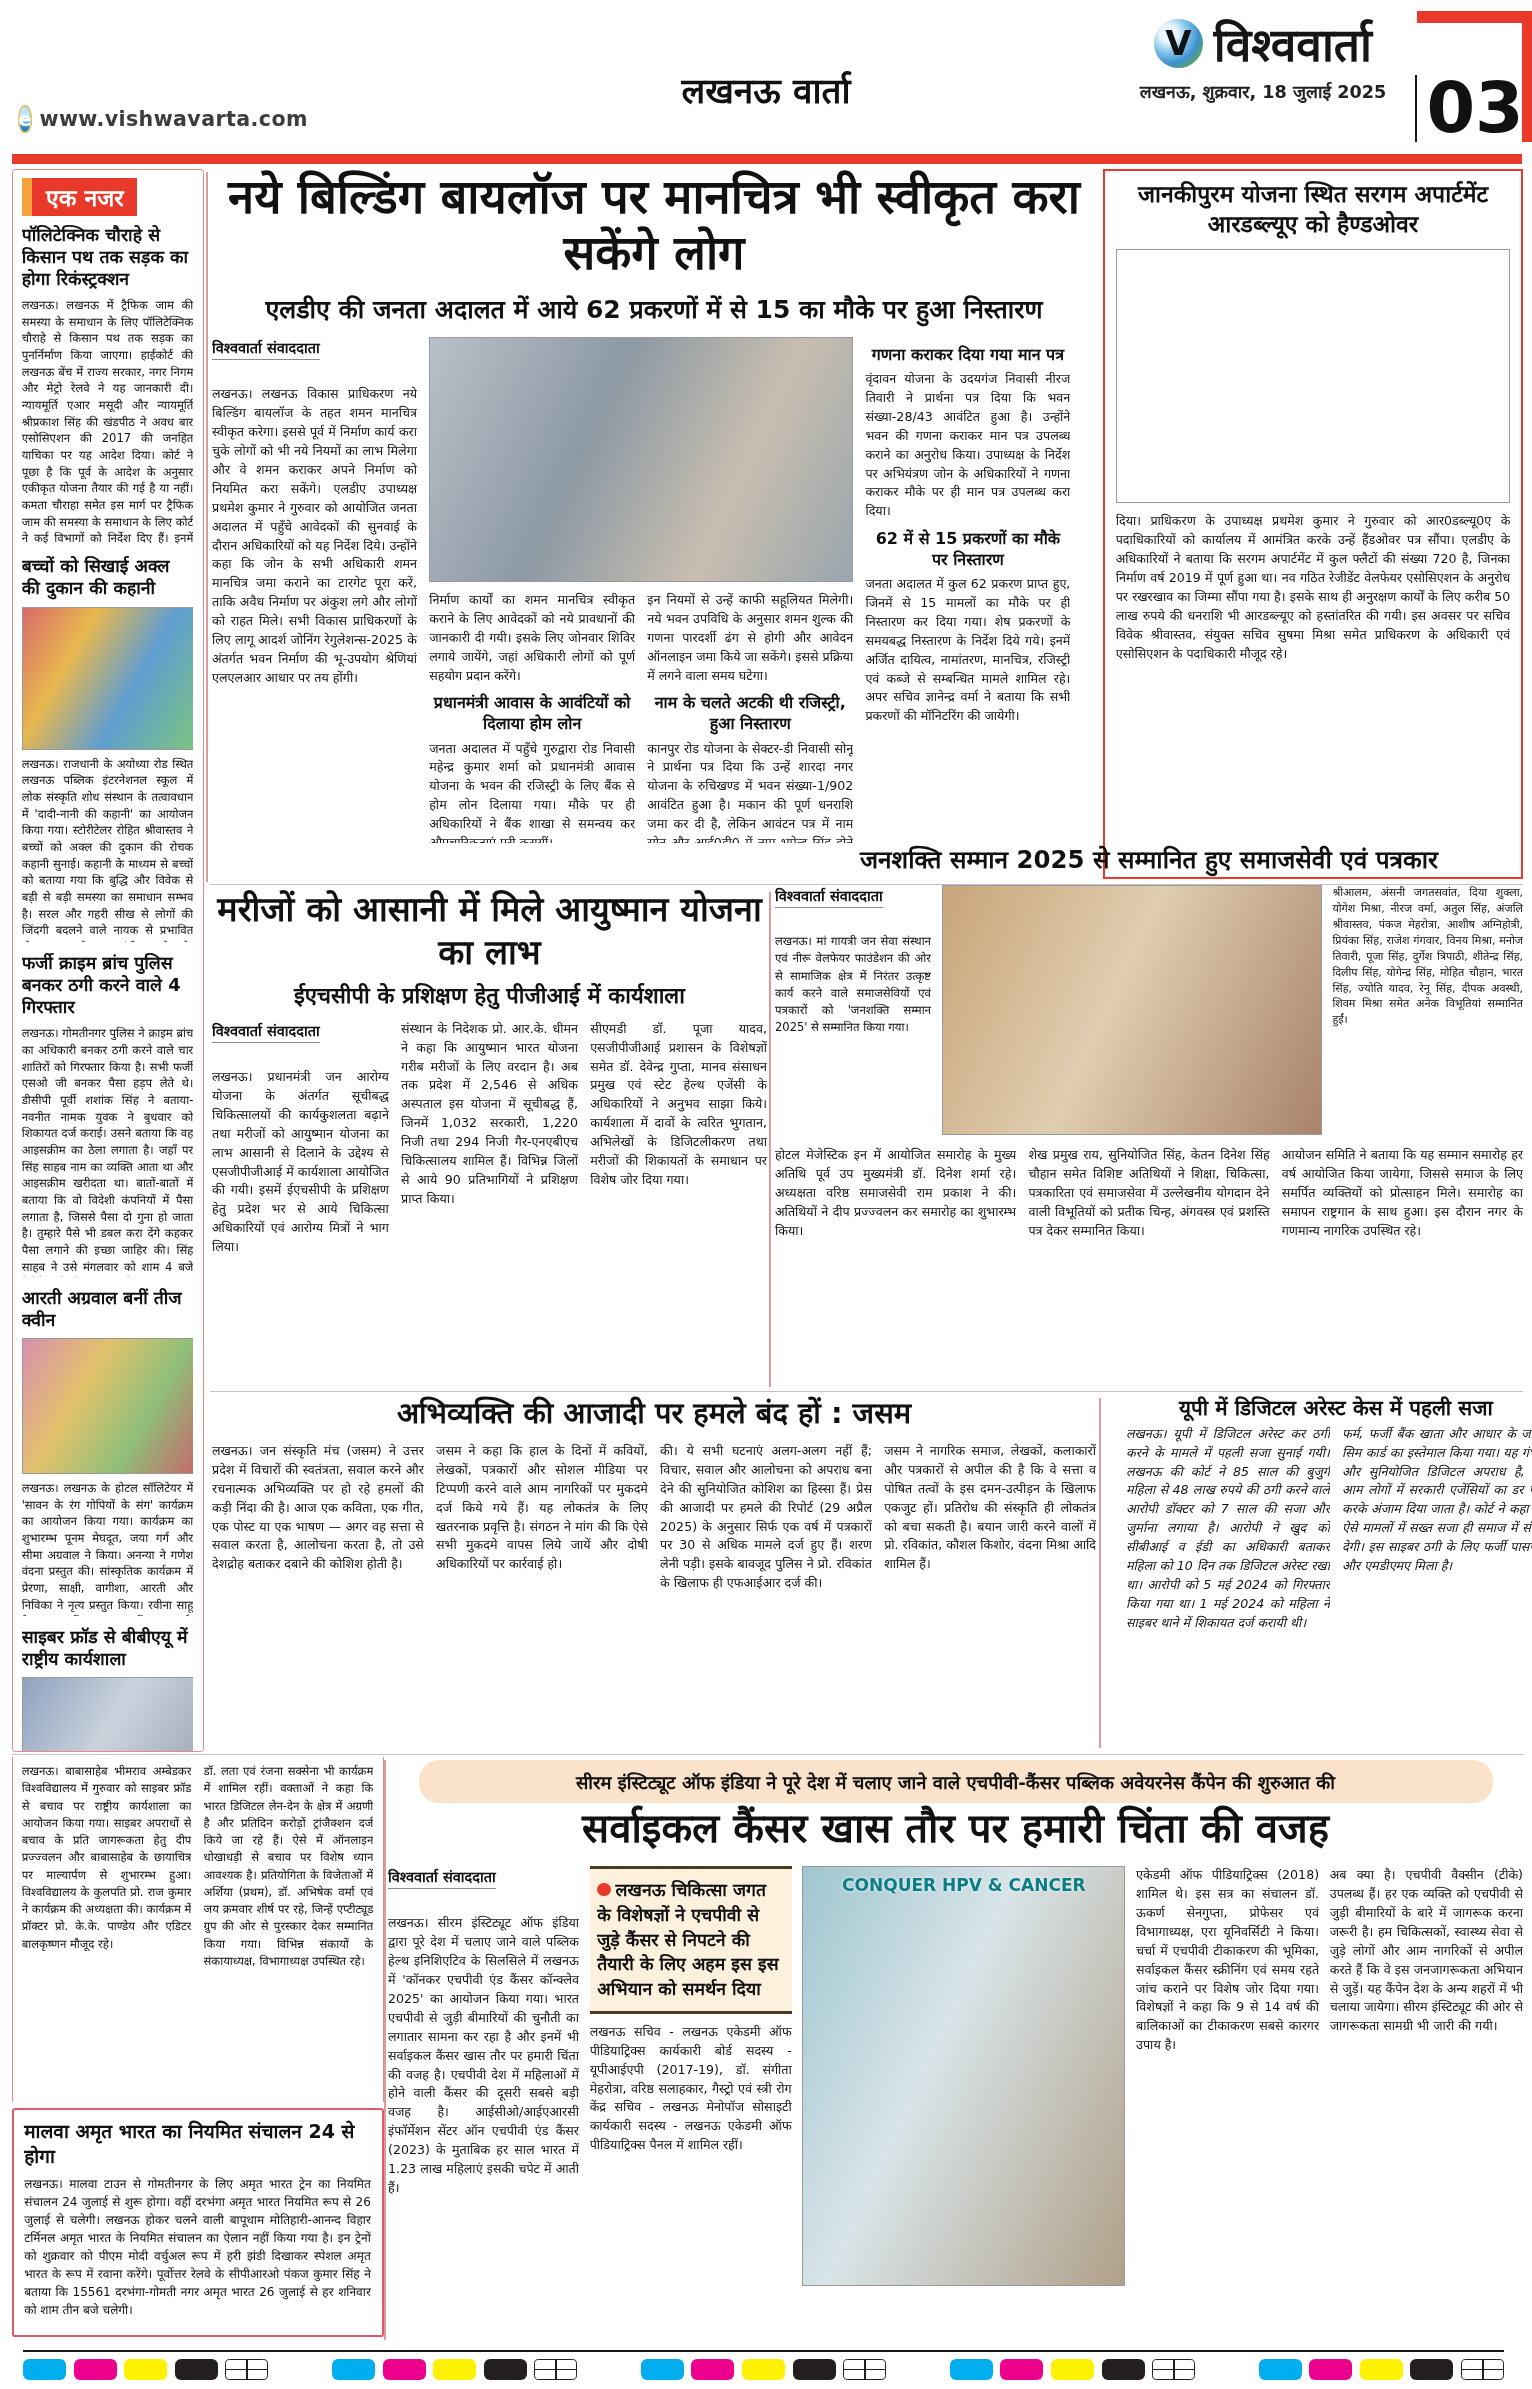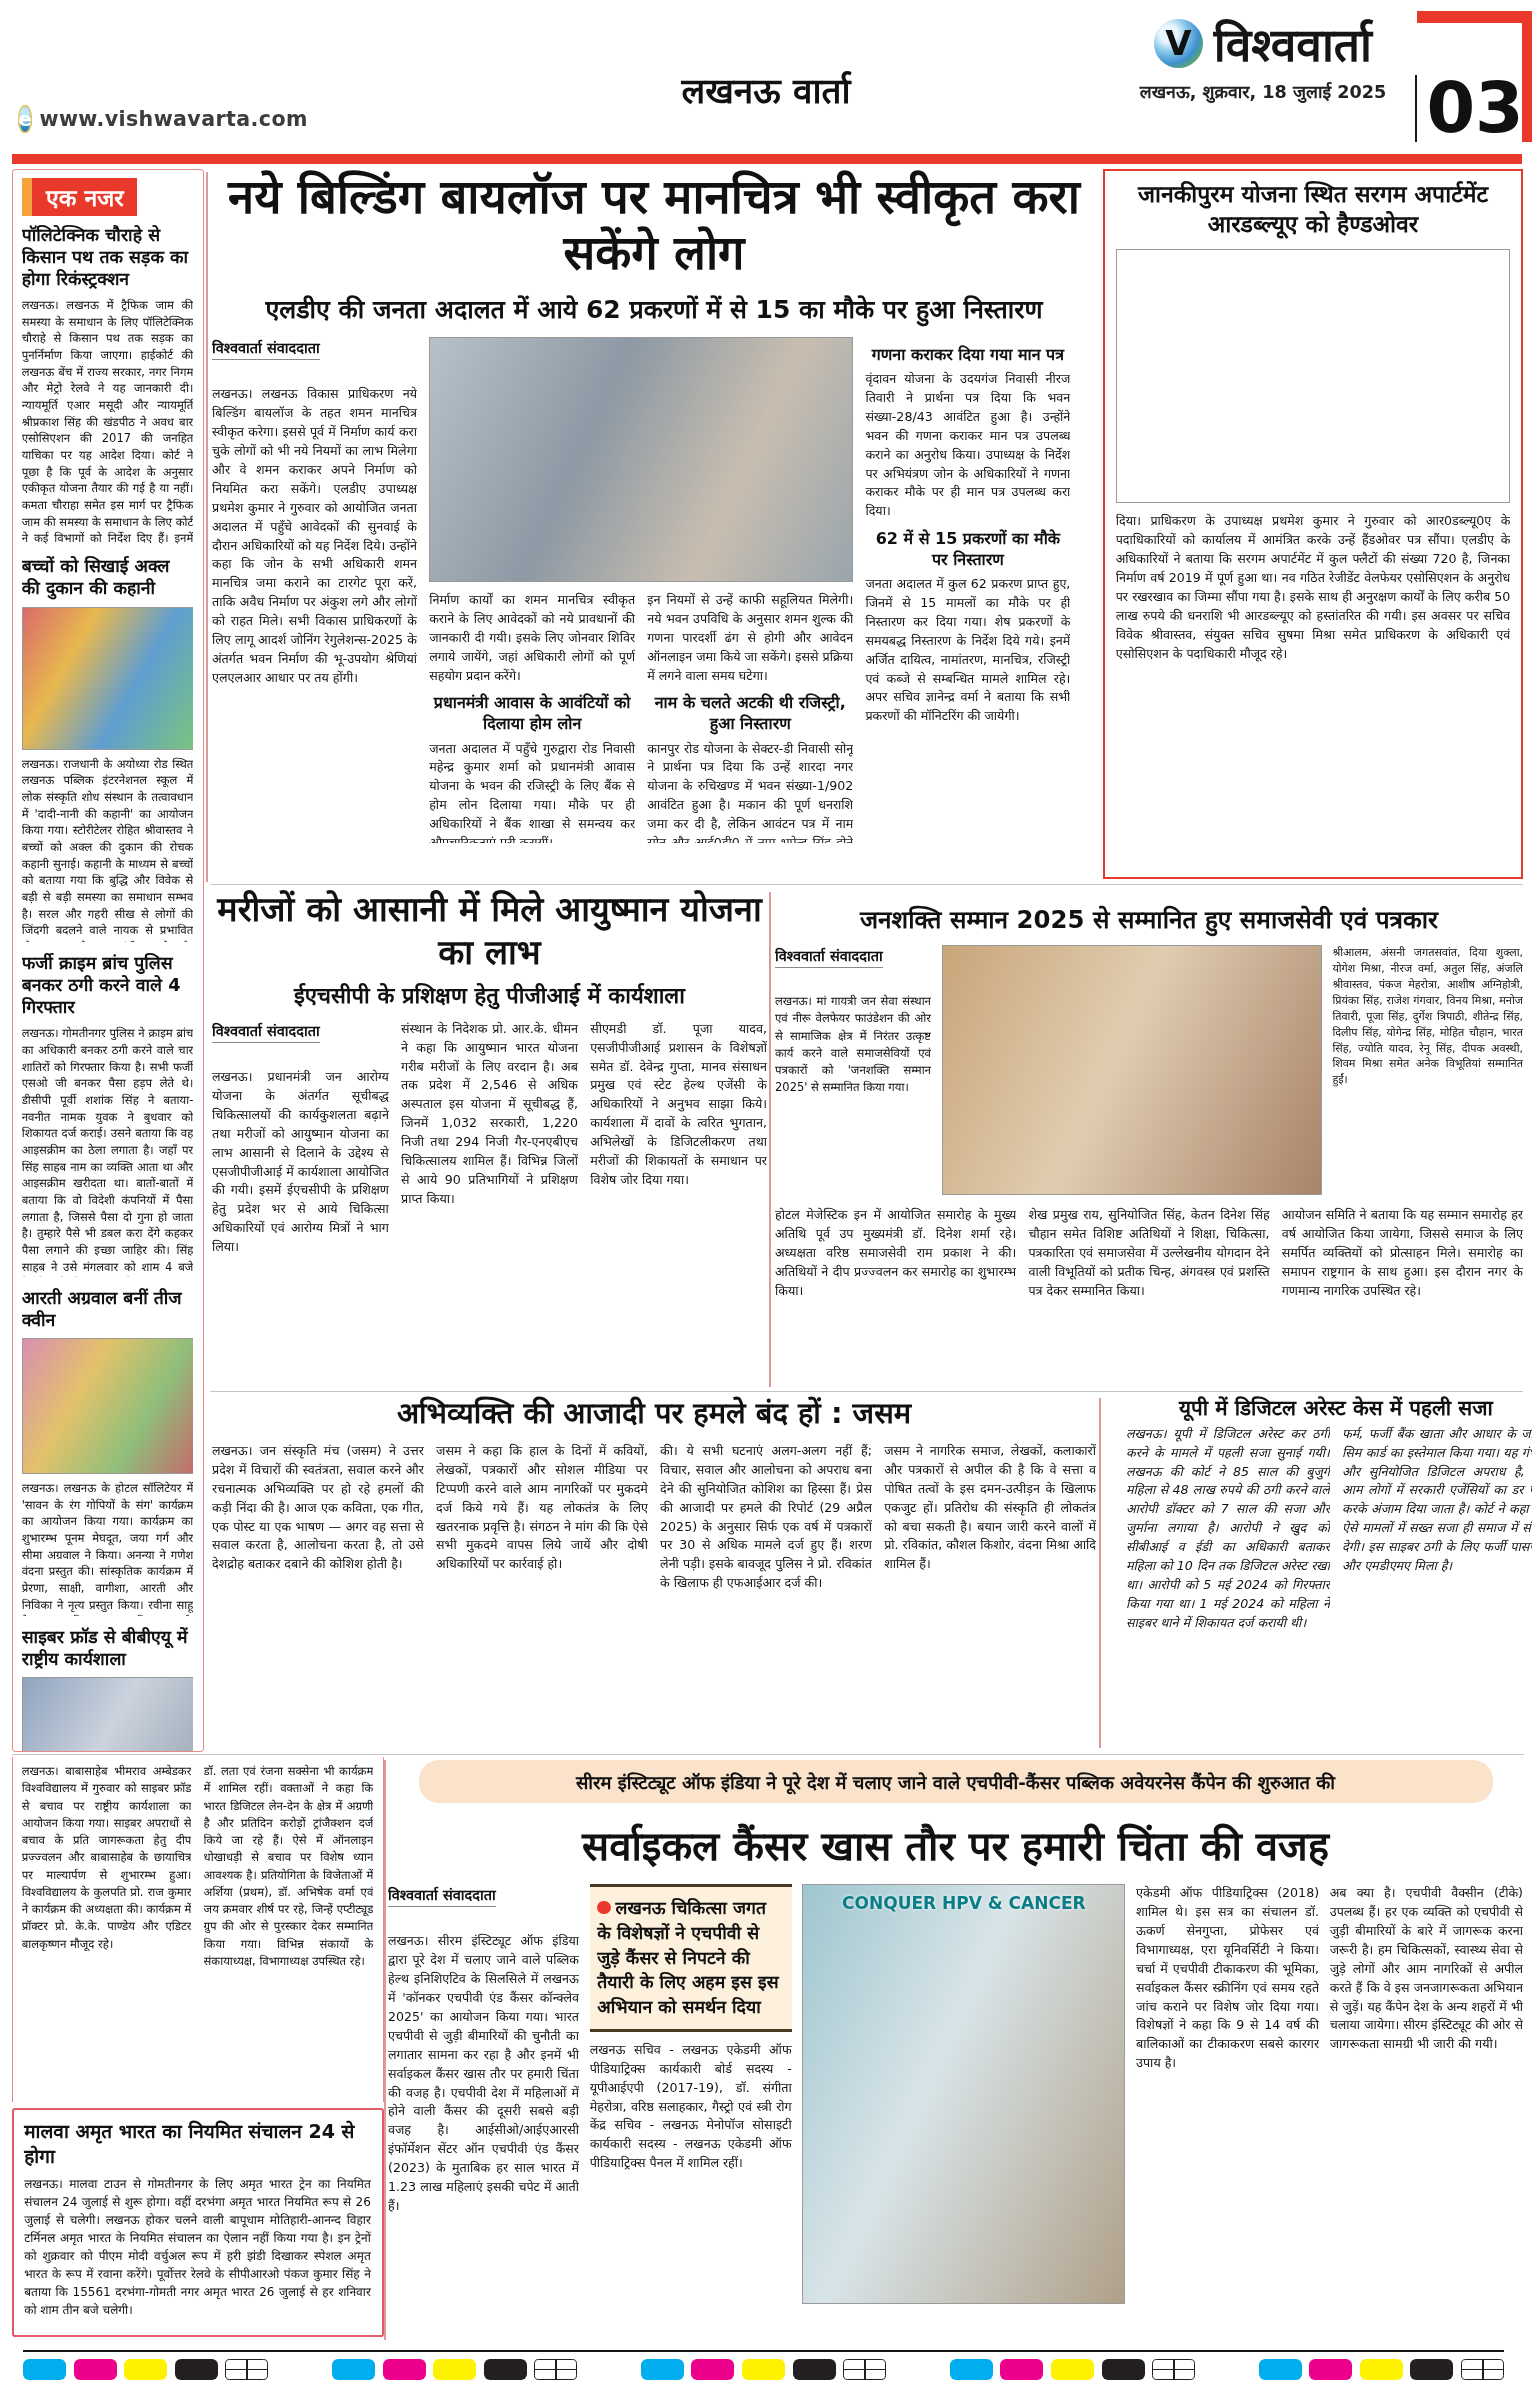--- a/index.html
+++ b/index.html
@@ -67,21 +67,21 @@
   .sargam-h{font-size:23px;font-weight:800;text-align:center;line-height:1.3;}
   .sargam-row{display:flex;gap:9.2px;margin-top:9.2px;}
   .sargam-side{width:107px;font-size:13px;line-height:1.5;flex:0 0 auto;}
   .sargam-row .photo{flex:1;height:252px;}
   .sargam-body{margin-top:9.2px;height:290px;overflow:hidden;}
   
   .ayushman{position:absolute;left:212px;top:888px;width:555px;height:500px;overflow:hidden;}
   .ay-h{font-size:34px;font-weight:800;text-align:center;line-height:1.25;}
   .ay-sub{font-size:22px;font-weight:bold;text-align:center;margin-top:6.1px;}
   .ay-cols{margin-top:10.7px;height:328px;}
-  .janshakti{position:absolute;left:775px;top:904px;width:748px;height:500px;overflow:hidden;}
+  .janshakti{position:absolute;left:775px;top:844px;width:748px;height:500px;overflow:hidden;}
   .js-h{font-size:24.4px;font-weight:800;text-align:center;line-height:1.3;}
   .js-row1{display:flex;gap:10.7px;margin-top:9.2px;height:252px;}
   .js-c1{width:156px;flex:0 0 auto;overflow:hidden;}
   .js-row1 .photo{width:378px;flex:0 0 auto;height:248px;}
   .js-names{flex:1;overflow:hidden;font-size:11px;line-height:1.45;text-align:justify;}
   .js-row2{margin-top:9.2px;height:183px;}
   
   .jasam{position:absolute;left:212px;top:1395px;width:884px;height:353px;overflow:hidden;}
   .jm-h{font-size:29px;font-weight:800;text-align:center;line-height:1.25;}
   .jm-cols{margin-top:10.7px;height:290px;}
@@ -92,21 +92,21 @@
   .bbau{position:absolute;left:11.5px;top:1757px;width:372px;height:345px;border-left:1.5px solid #e88a8a;border-right:1.5px solid #e88a8a;
         box-sizing:border-box;padding:6.1px 9.2px;overflow:hidden;}
   .bbau .body-txt{font-size:11.5px;}
   .malwa{position:absolute;left:11.5px;top:2108px;width:372px;height:229px;border:2.3px solid #e05a6a;border-radius:3.1px;
          box-sizing:border-box;padding:9.2px 10.7px;overflow:hidden;}
   .mw-h{font-size:19px;font-weight:800;line-height:1.3;margin-bottom:6.1px;}
   .mw-b{font-size:12px;line-height:1.5;text-align:justify;}
   .cervical{position:absolute;left:388px;top:1757px;width:1135px;height:586px;overflow:hidden;}
   .banner{margin:3.1px 30.5px 0 30.5px;background:#fbe2ca;border-radius:20px;padding:9.2px 23px;
           font-size:18.3px;font-weight:800;text-align:center;}
-  .cv-h{font-size:40px;font-weight:800;text-align:center;margin-top:19px;line-height:1.2;}
+  .cv-h{font-size:40px;font-weight:800;text-align:center;margin-top:1px;line-height:1.2;}
   .cv-cols{display:flex;gap:10.7px;margin-top:13.7px;height:427px;}
   .cv-c{overflow:hidden;}
   .cv-c1{width:191px;flex:0 0 auto;}
   .cv-c2{width:202px;flex:0 0 auto;}
   .cv-photo{width:321px;flex:0 0 auto;height:418px;}
   .cv-c3{width:183px;flex:0 0 auto;}
   .cv-c4{flex:1;}
   .highlight{background:#fdf0dd;border-top:3.1px solid #4a3a22;border-bottom:3.1px solid #4a3a22;
              padding:9.2px 7.6px;font-size:17.6px;font-weight:bold;line-height:1.4;margin-bottom:9.2px;position:relative;}
   .highlight .dot{display:inline-block;width:13.7px;height:13.7px;border-radius:50%;background:#e8392a;margin-right:4.6px;}

